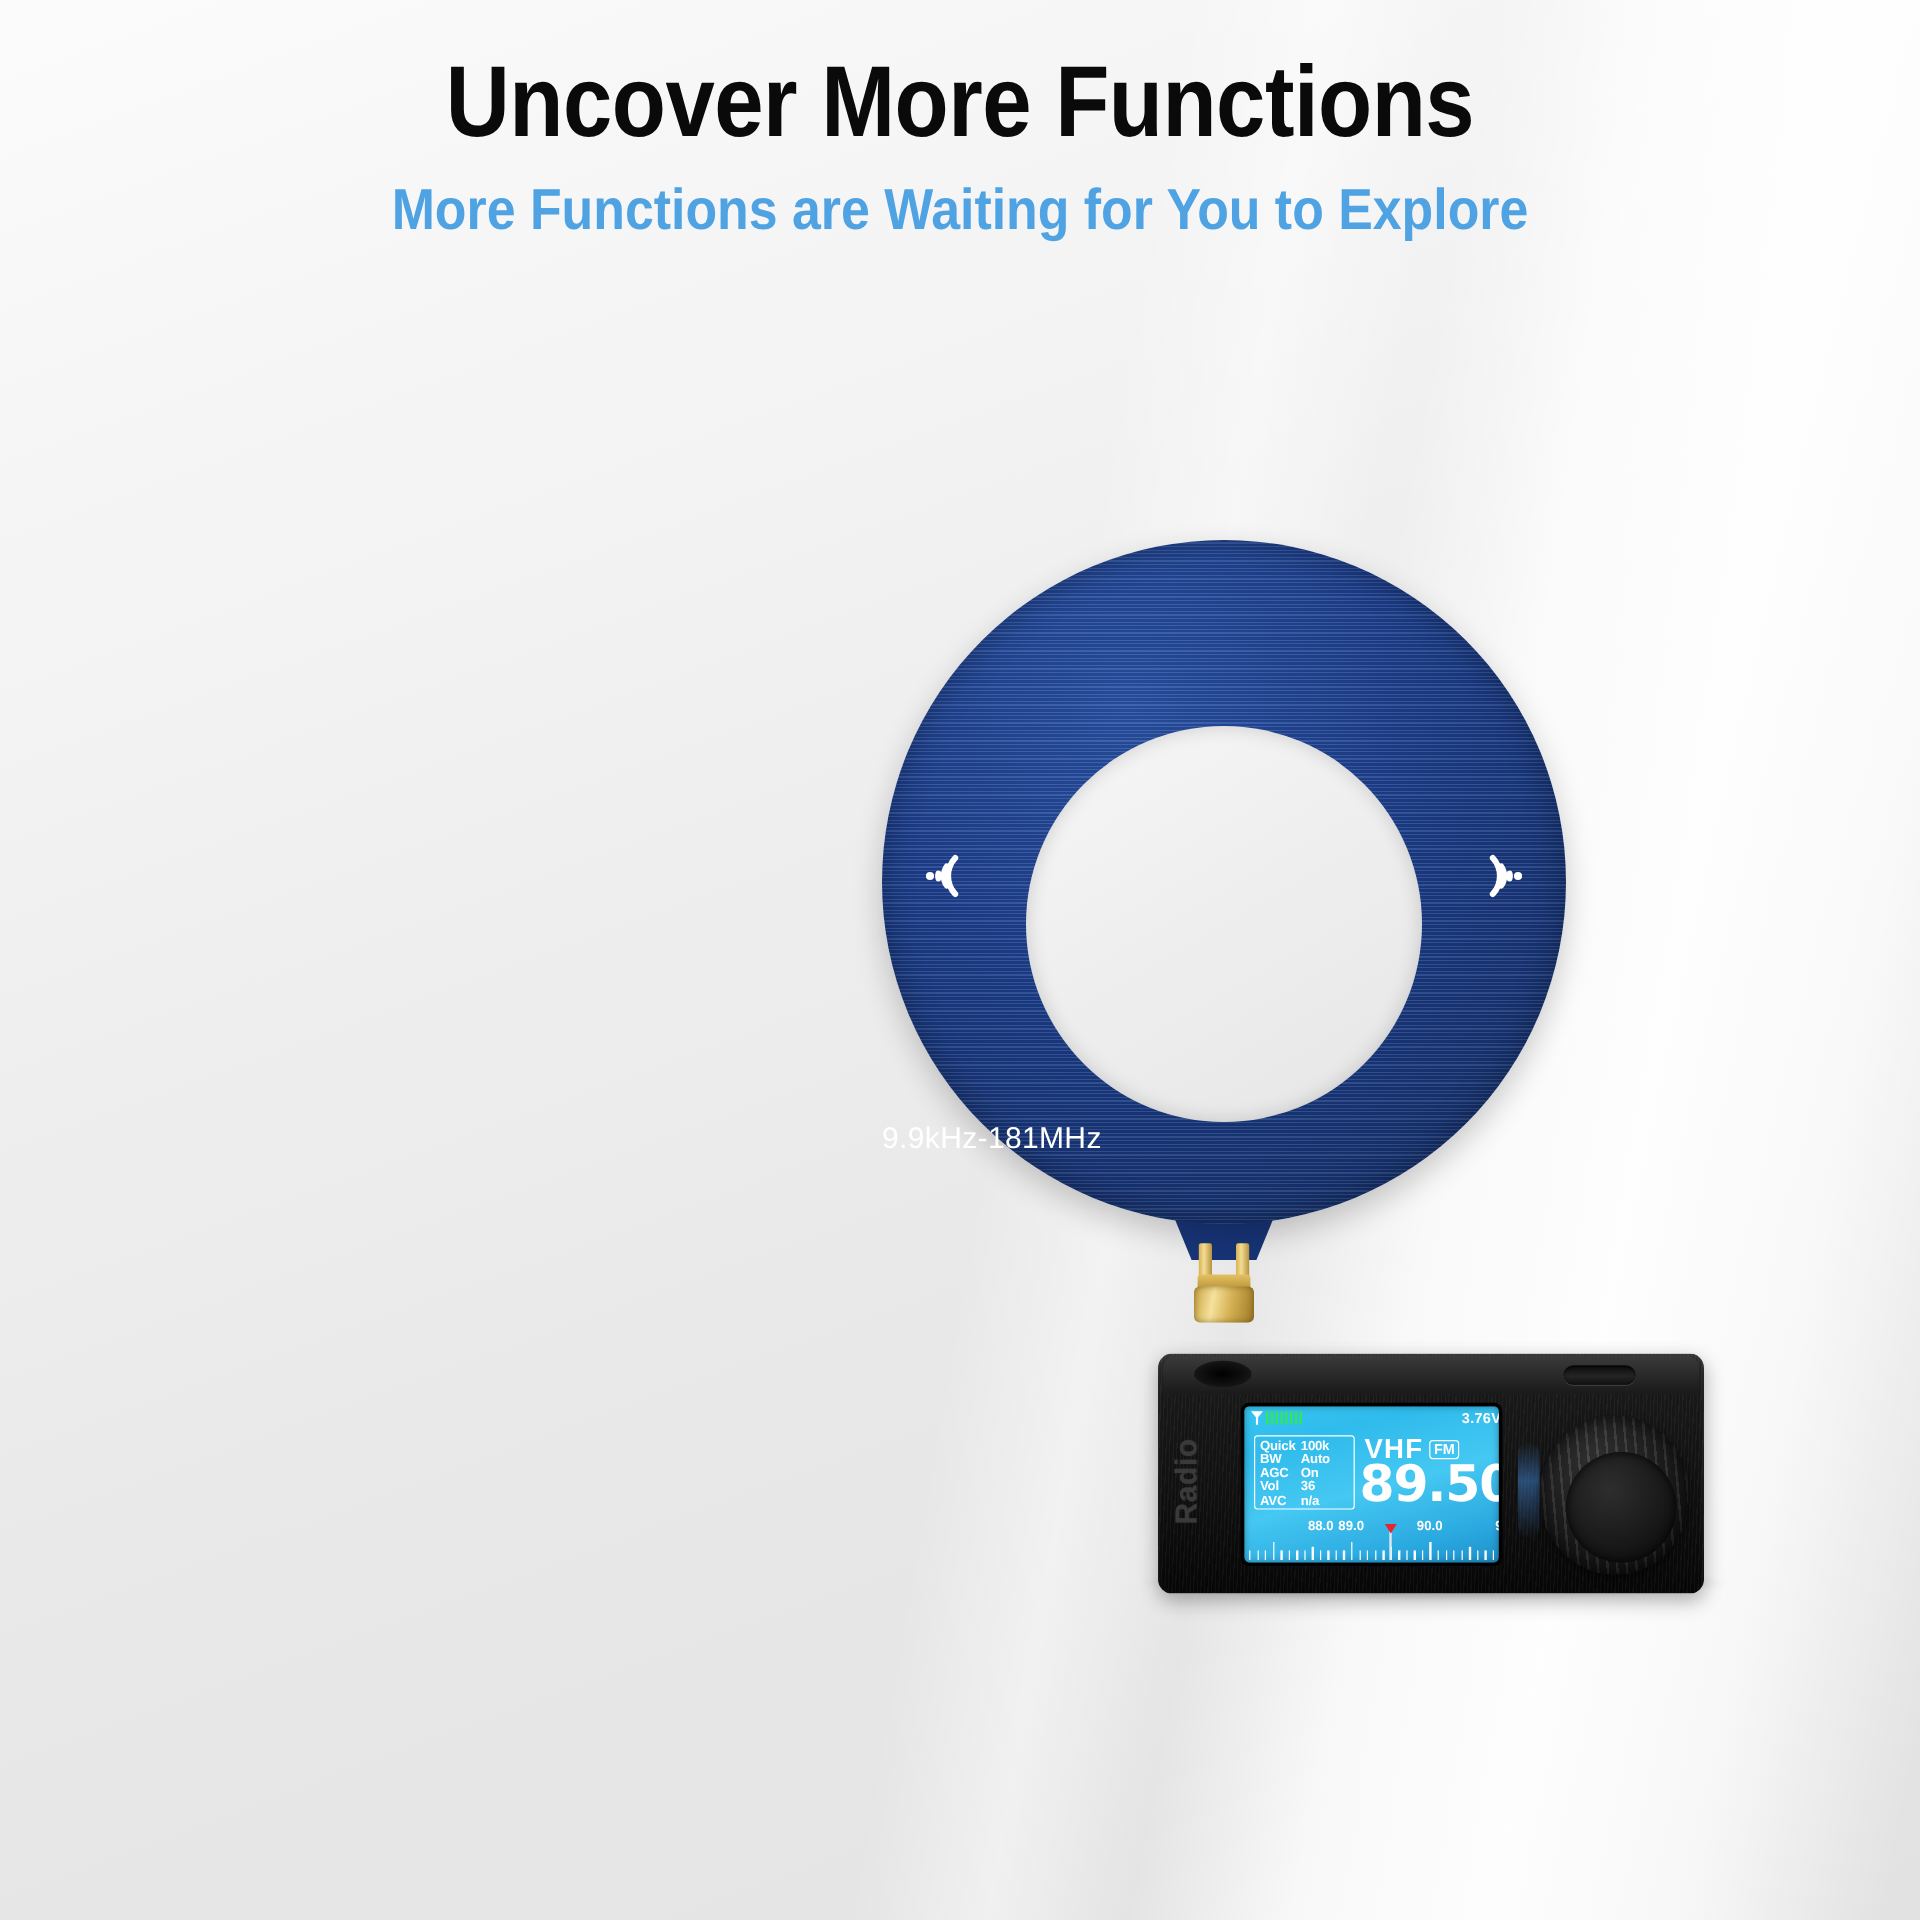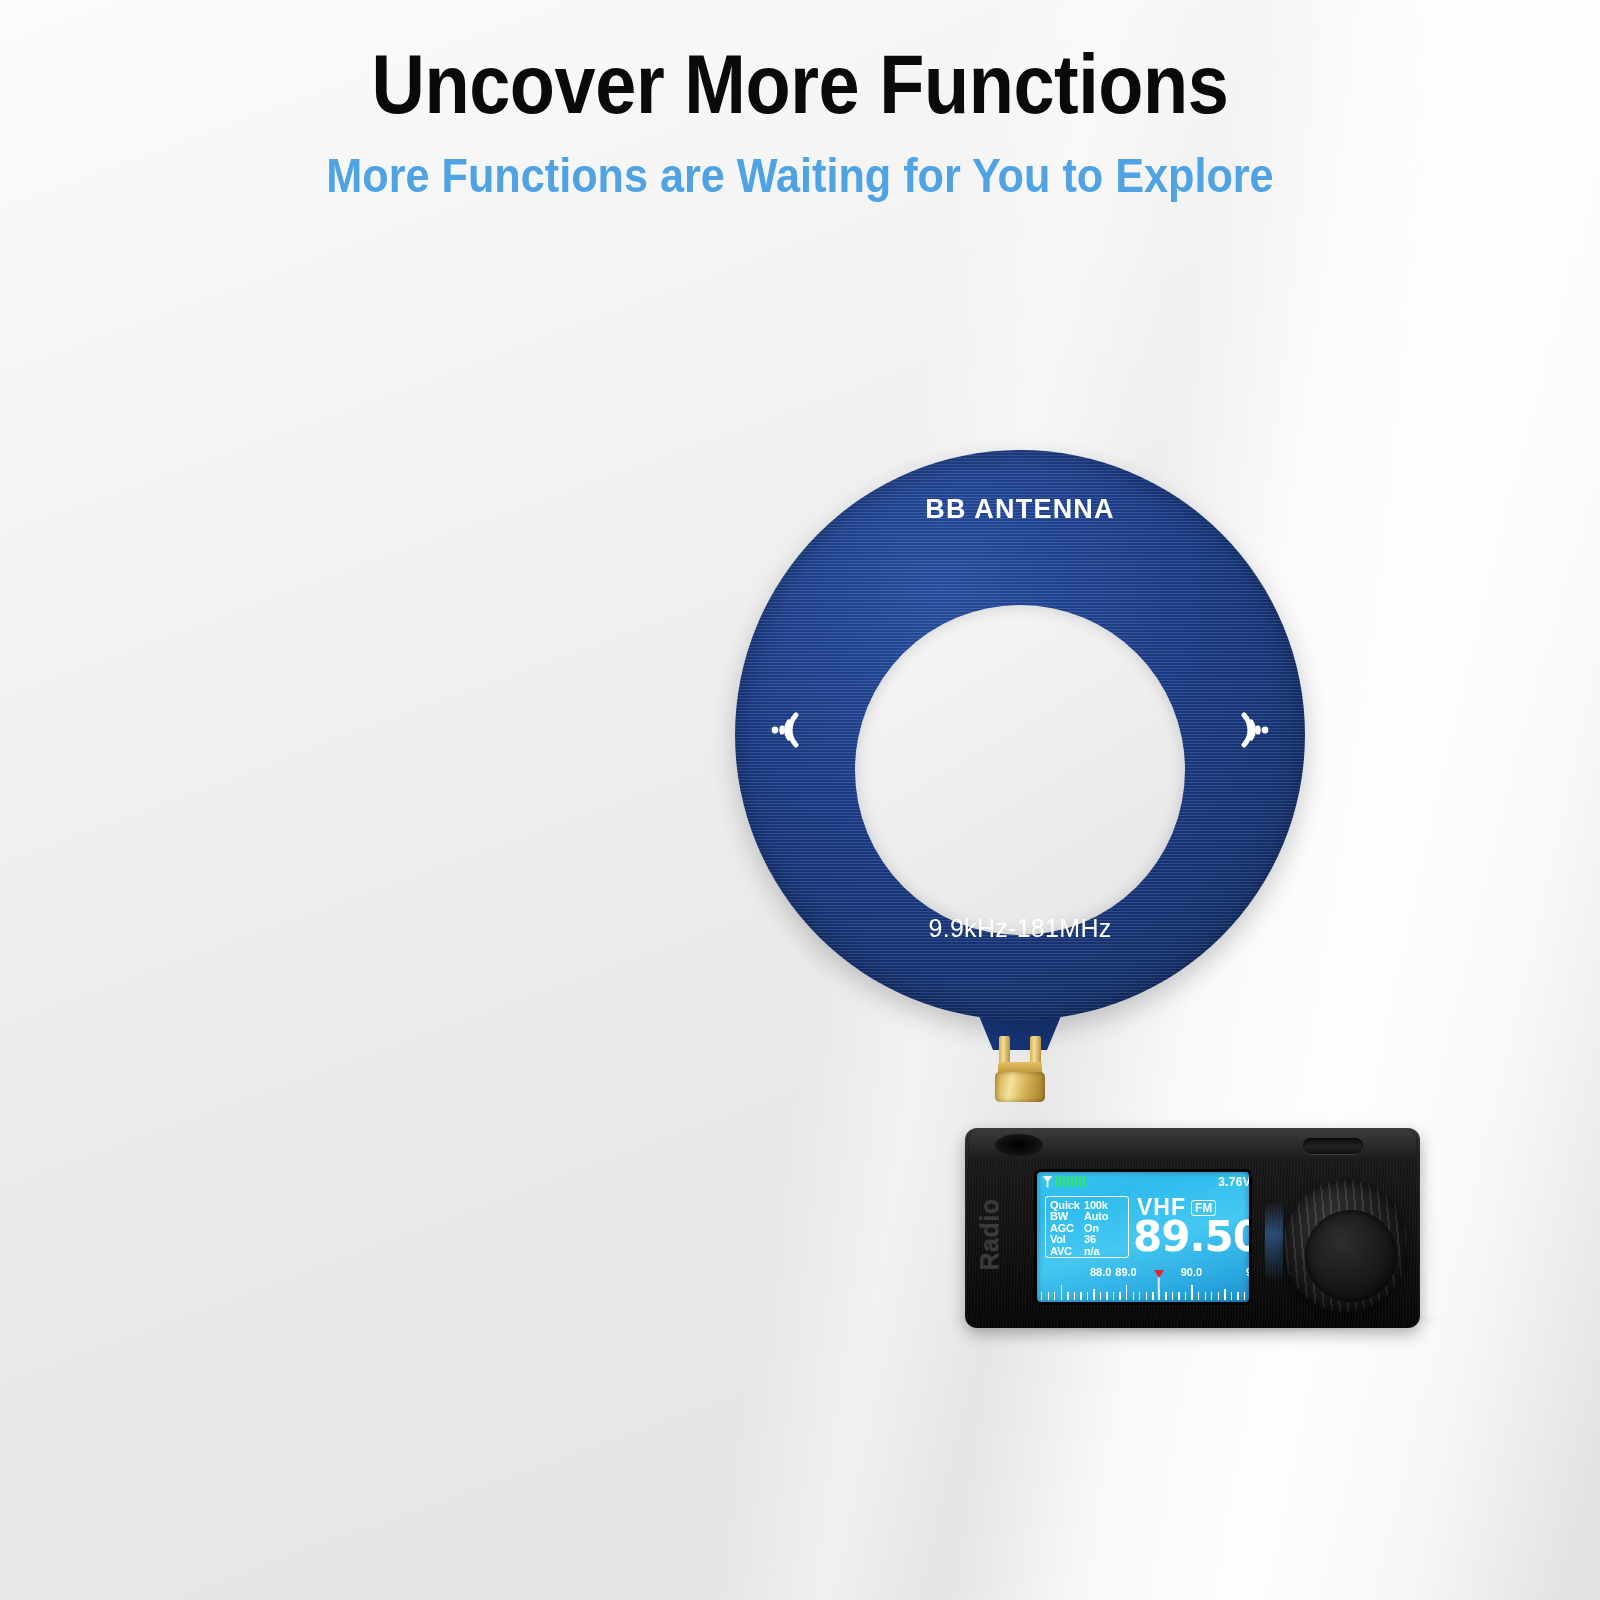--- a/index.html
+++ b/index.html
@@ -153,23 +153,23 @@
     width: 570px;
     text-align: center;
     color: #ffffff;
     font-size: 27px;
     font-weight: bold;
     letter-spacing: 1.2px;
   }
   #ant-freq {
     position: absolute;
     left: 0;
-    top: 464px;
+    top: 485px;
     width: 570px;
-    text-align: center;
+    text-align: left;
     color: #ffffff;
     font-size: 25px;
     letter-spacing: 0.3px;
   }
   .ant-wifi {
     position: absolute;
     top: 252px;
     width: 56px;
     height: 56px;
   }
@@ -500,21 +500,20 @@
 
   <div id="headline">Uncover More Functions</div>
   <div id="subhead" style="color: rgb(79, 163, 227);">More Functions are Waiting for You to Explore</div>
 
 
   <div id="antenna">
     <div id="ant-tail"></div>
     <div id="ant-ring"></div>
     <div id="ant-hole"></div>
 
-    <div id="ant-title">BB ANTENNA</div>
     <div id="ant-freq">9.9kHz-181MHz</div>
 
     <div class="ant-wifi" id="ant-wifi-left">
       <svg viewBox="0 0 56 56" width="56" height="56">
         <g fill="none" stroke="#ffffff" stroke-width="5" stroke-linecap="round">
           <path d="M33 13 A 22 22 0 0 0 33 43"></path>
           <path d="M26 20 A 14 14 0 0 0 26 36"></path>
           <path d="M19 26 A 7 7 0 0 0 19 30"></path>
         </g>
         <circle cx="12" cy="28" r="3.4" fill="#ffffff"></circle>

